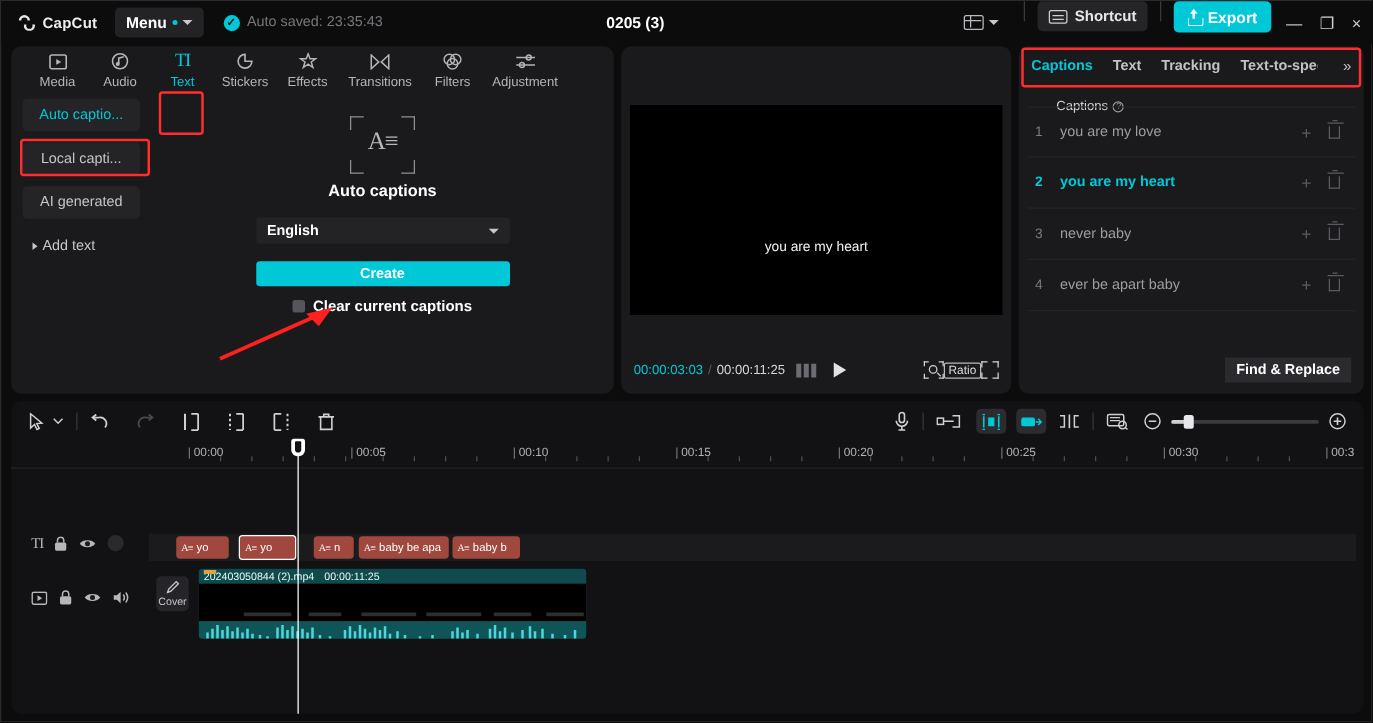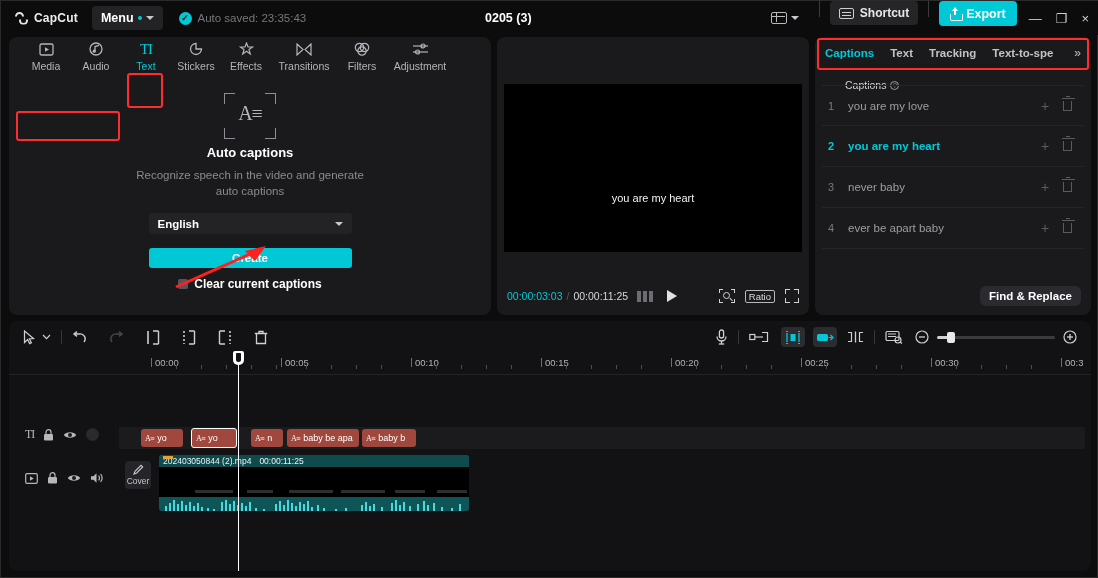--- a/index.html
+++ b/index.html
@@ -163,21 +163,21 @@
   }
   .t-cur { color: #00c8d7; font-size: 10.5px; }
   .t-sep { color: #58585e; font-size: 10.5px; margin: 0 4px; }
   .t-total { color: #d7d7db; font-size: 10.5px; }
   .frames-ico { margin-left: 9px; display: flex; gap: 2px; }
   .frames-ico span { width: 4px; height: 11px; background: #6c6c72; }
   .play-ico {
     margin-left: 14px; width: 0; height: 0;
     border-top: 6px solid transparent; border-bottom: 6px solid transparent; border-left: 10px solid #e2e2e6;
   }
-  .pc-right { margin-left: auto; display: flex; align-items: center; gap: 10px; }
+  .pc-right { margin-left: auto; display: flex; align-items: center; }
   .mag-ico { width: 16px; height: 14px; position: relative; }
   .mag-ico .crn { position: absolute; width: 4px; height: 4px; border: 1.3px solid #d2d2d6; }
   .mag-ico .crn.a{left:0;top:0;border-right:none;border-bottom:none;}
   .mag-ico .crn.b{right:0;top:0;border-left:none;border-bottom:none;}
   .mag-ico .crn.c{left:0;bottom:0;border-right:none;border-top:none;}
   .mag-ico .crn.d{right:0;bottom:0;border-left:none;border-top:none;}
   .mag-ico .cc { position:absolute; left:4.5px; top:3px; width:7px; height:7px; border:1.4px solid #d2d2d6; border-radius:50%;}
   .mag-ico .hh { position:absolute; left:10.5px; top:9.5px; width:4px; height:1.4px; background:#d2d2d6; transform:rotate(45deg);}
   .ratio-btn { border: 1.2px solid #b9b9bd; border-radius: 2px; padding: 0 3px; color: #dcdce0; font-size: 9.5px; }
   .expand-ico { width: 14px; height: 14px; position: relative; }
@@ -209,21 +209,21 @@
   .cap-num { width: 20px; color: #7a7a80; font-size: 11px; }
   .cap-txt { flex: 1; color: #9d9da3; font-size: 11.5px; }
   .cap-row.active .cap-num, .cap-row.active .cap-txt { color: #00c8d7; font-weight: bold; }
   .cap-plus { color: #5a5a60; font-size: 14px; width: 22px; text-align: center; }
   .cap-trash { width: 22px; display: flex; justify-content: center; }
   .trash-ico { width: 9px; height: 10px; border: 1.3px solid #5a5a60; border-top: none; position: relative; }
   .trash-ico:before { content:""; position:absolute; left:-2px; top:-3px; width:13px; height:1.3px; background:#5a5a60;}
   .trash-ico:after { content:""; position:absolute; left:2.5px; top:-5px; width:4px; height:1.3px; background:#5a5a60;}
   .find-btn {
     position: absolute; right: 10px; bottom: 9px; height: 20px; padding: 0 9px;
-    background: #2b2b2f; border-radius: 6px; display: flex; align-items: center;
+    background: #2b2b2f; border-radius: 0; display: flex; align-items: center;
     color: #ffffff; font-size: 11.5px; font-weight: bold;
   }
 
   
   #timeline { position: absolute; left: 8px; top: 320px; width: 1082px; height: 250px; background: #121214; border-radius: 8px; }
   .tl-toolbar { height: 32px; display: flex; align-items: center; padding: 0 14px; }
   .tt-ico { color: #cfcfd4; display: flex; align-items: center; justify-content: center; }
   .tt-gap { width: 22px; }
   .tt-sep { width: 1px; height: 14px; background: #37373a; margin: 0 10px; }
   .tt-chip { width: 24px; height: 20px; border-radius: 4px; background: #2c2c30; display:flex; align-items:center; justify-content:center; }
@@ -399,32 +399,46 @@
               <circle cx="11" cy="4" r="2" fill="none" stroke="#b4b4b9" stroke-width="1.2"></circle>
               <circle cx="5.5" cy="10" r="2" fill="none" stroke="#b4b4b9" stroke-width="1.2"></circle>
             </svg>
         </span>
         <span>Adjustment</span>
       </div>
     </div>
     <div class="ltab-hl"></div>
 
     <div class="lbody">
+      <div class="lside">
+        <div class="lside-item active">
+          <span>Auto captio...</span>
+        </div>
+        <div class="lside-item">
+          <span>Local capti...</span>
+        </div>
+        <div class="lside-item">
+          <span>AI generated</span>
+        </div>
+        <div class="lside-item plain">
+          <span class="tri"></span>
+          <span>Add text</span>
+        </div>
+      </div>
       <div class="lside-hl"></div>
 
       <div class="lmain">
         <div class="cap-ico">
           <i class="tl"></i>
             <i class="tr"></i>
             <i class="bl"></i>
             <i class="br"></i>
           <div class="glyph">A≡</div>
         </div>
         <div class="auto-title">Auto captions</div>
-        <div class="auto-desc">Recognize speech in the video and generate auto captions</div>
         <div class="lang-select">
           <span>English</span>
           <span class="caret"></span>
         </div>
         <div class="create-btn">
           <span>Create</span>
         </div>
         <div class="clear-row">
           <span class="cb"></span>
           <span class="clear-label">Clear current captions</span>

